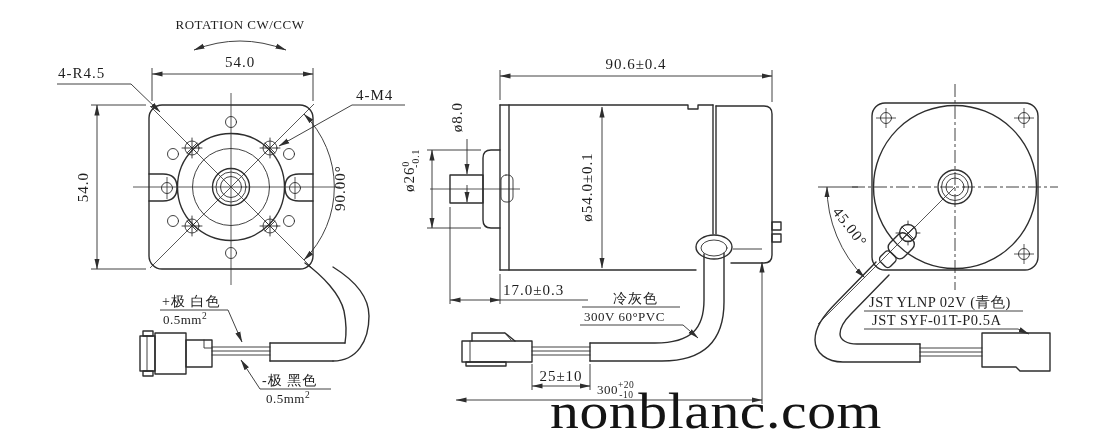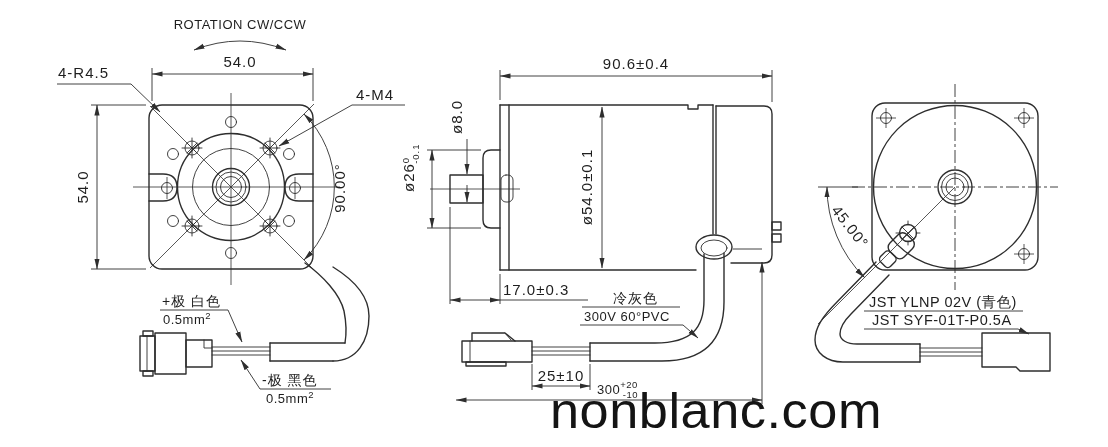--- a/index.html
+++ b/index.html
@@ -1,17 +1,17 @@
 <!DOCTYPE html>
 <html><head>
 <meta charset="utf-8">
 <style>
   html,body{margin:0;padding:0;background:#ffffff;}
   #stage{position:relative;width:1108px;height:447px;background:#ffffff;overflow:hidden;
-         font-family:Liberation Sans, sans-serif;}
+         font-family:Liberation Serif, serif;}
   svg{display:block;}
   .outline{fill:none;stroke:#2e2e2e;stroke-width:1.4;stroke-linejoin:round;stroke-linecap:round;}
   .thin{fill:none;stroke:#2e2e2e;stroke-width:0.9;stroke-linecap:round;}
   .dim{fill:none;stroke:#2e2e2e;stroke-width:0.9;}
   .cl{fill:none;stroke:#2e2e2e;stroke-width:0.8;}
   .dash{fill:none;stroke:#2e2e2e;stroke-width:0.9;stroke-dasharray:13 3 3 3;}
   .dimtext{fill:#1e1e1e;font-size:15px;letter-spacing:1px;}
   .dimtext-s{fill:#1e1e1e;font-size:13px;letter-spacing:0.5px;}
   .cjk{fill:#1e1e1e;font-size:14px;letter-spacing:1px;}
   .sup{font-size:9.5px;}

